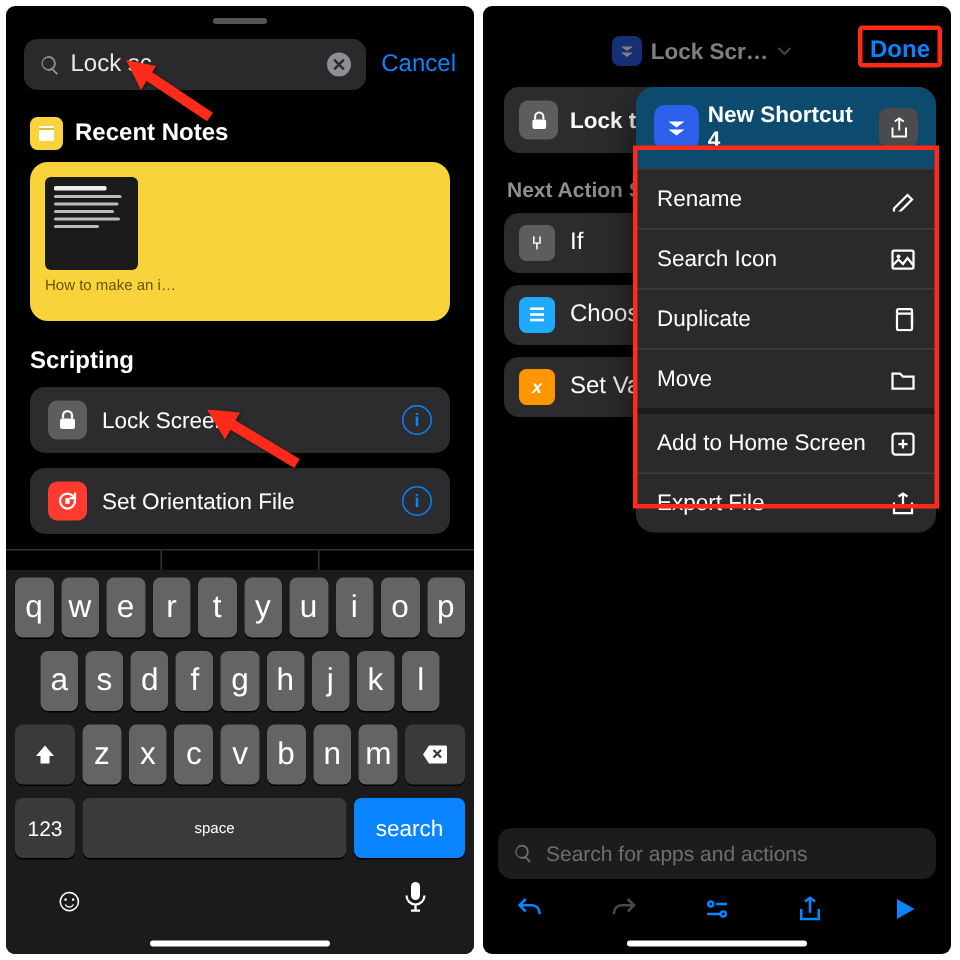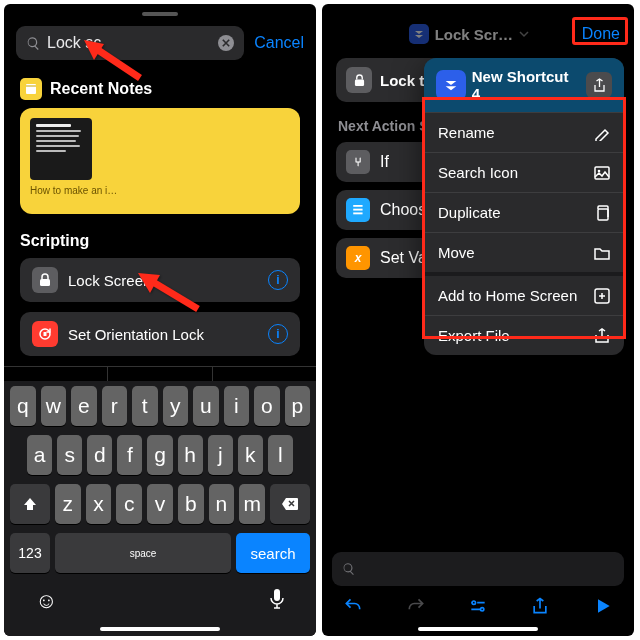--- a/index.html
+++ b/index.html
@@ -40,21 +40,21 @@
   .key.space{flex:1}
   .key.search{flex:0 0 74px;background:#0a84ff;font-size:15px}
   .key.num{flex:0 0 40px;font-size:14px}
   .krow.r2{padding:0 20px}
   .bottombar{display:flex;justify-content:space-between;padding:6px 28px 22px}
   .hind{position:absolute;bottom:5px;left:50%;transform:translateX(-50%);width:120px;height:4px;background:#fff;border-radius:3px}
   
   .r-top{display:flex;align-items:center;justify-content:space-between;padding:20px 14px 0}
   .r-title{display:flex;align-items:center;gap:6px;opacity:.5}
   .r-title .sq{width:20px;height:20px;background:#2c5fea;border-radius:5px;display:flex;align-items:center;justify-content:center}
-  .done{color:#0a84ff;font-size:16px;font-weight:400}
+  .done{color:#0a84ff;font-size:16px;font-weight:700}
   .chip{display:flex;align-items:center;gap:8px;background:#2c2c2e;border-radius:10px;margin:14px 14px 0;height:44px;padding:0 10px}
   .chip .cic{width:26px;height:26px;border-radius:6px;background:#5d5d60;display:flex;align-items:center;justify-content:center}
   .subt{color:#8e8e93;font-size:14px;font-weight:600;margin:16px 16px 8px}
   .slist{margin:0 14px}
   .sitem{display:flex;align-items:center;gap:10px;background:#2c2c2e;border-radius:10px;height:40px;padding:0 10px;margin-bottom:8px}
   .sitem .sic{width:24px;height:24px;border-radius:5px;display:flex;align-items:center;justify-content:center;font-size:12px;font-weight:700}
   
   .menu{position:absolute;top:54px;right:10px;width:200px;background:#2a2a2c;border-radius:12px;overflow:hidden;box-shadow:0 10px 30px rgba(0,0,0,.6)}
   .mhead{display:flex;align-items:center;gap:6px;padding:10px 12px;background:#0c4a6e}
   .mhead .mic{width:30px;height:30px;background:#2c5fea;border-radius:7px;display:flex;align-items:center;justify-content:center}
@@ -137,21 +137,21 @@
       <div class="info">i</div>
     </div>
     <div class="action">
       <div class="aic" style="background:#ff3b30">
           <svg width="16" height="16" viewBox="0 0 16 16" fill="none" stroke="#fff" stroke-width="1.5">
             <circle cx="8" cy="8" r="5"></circle>
             <path d="M13 3v3h-3" stroke-linecap="round"></path>
             <rect x="6.5" y="6" width="3" height="4" rx=".5" fill="#fff" stroke="none"></rect>
           </svg>
         </div>
-      <span class="lbl">Set Orientation Lock</span>
+      <span class="lbl">Set Orientation File</span>
       <div class="info">i</div>
     </div>
 
     <div class="sugg">
       <div>"sc"</div>
       <div>Screen</div>
       <div>screens</div>
     </div>
 
     <div class="kb">
@@ -326,20 +326,21 @@
         </div>
     </div>
 
     <div class="redbox rb1"></div>
     <div class="redbox rb2"></div>
 
     <div class="bsearch">
       <svg viewBox="0 0 24 24">
           <path d="M10 2a8 8 0 015.3 13.9l5 5-1.4 1.4-5-5A8 8 0 1110 2zm0 2a6 6 0 100 12 6 6 0 000-12z"></path>
         </svg>
+      <span>Search for apps and actions</span>
     </div>
     <div class="btoolbar">
       <svg viewBox="0 0 24 24" fill="none" stroke="#0a84ff" stroke-width="2">
           <path d="M9 14l-5-5 5-5M4 9h10a6 6 0 016 6v1"></path>
         </svg>
       <svg viewBox="0 0 24 24" fill="none" stroke="#4a4a4c" stroke-width="2">
           <path d="M15 14l5-5-5-5M20 9H10a6 6 0 00-6 6v1"></path>
         </svg>
       <svg viewBox="0 0 24 24" fill="none" stroke="#0a84ff" stroke-width="2">
           <circle cx="7" cy="8" r="2"></circle>

